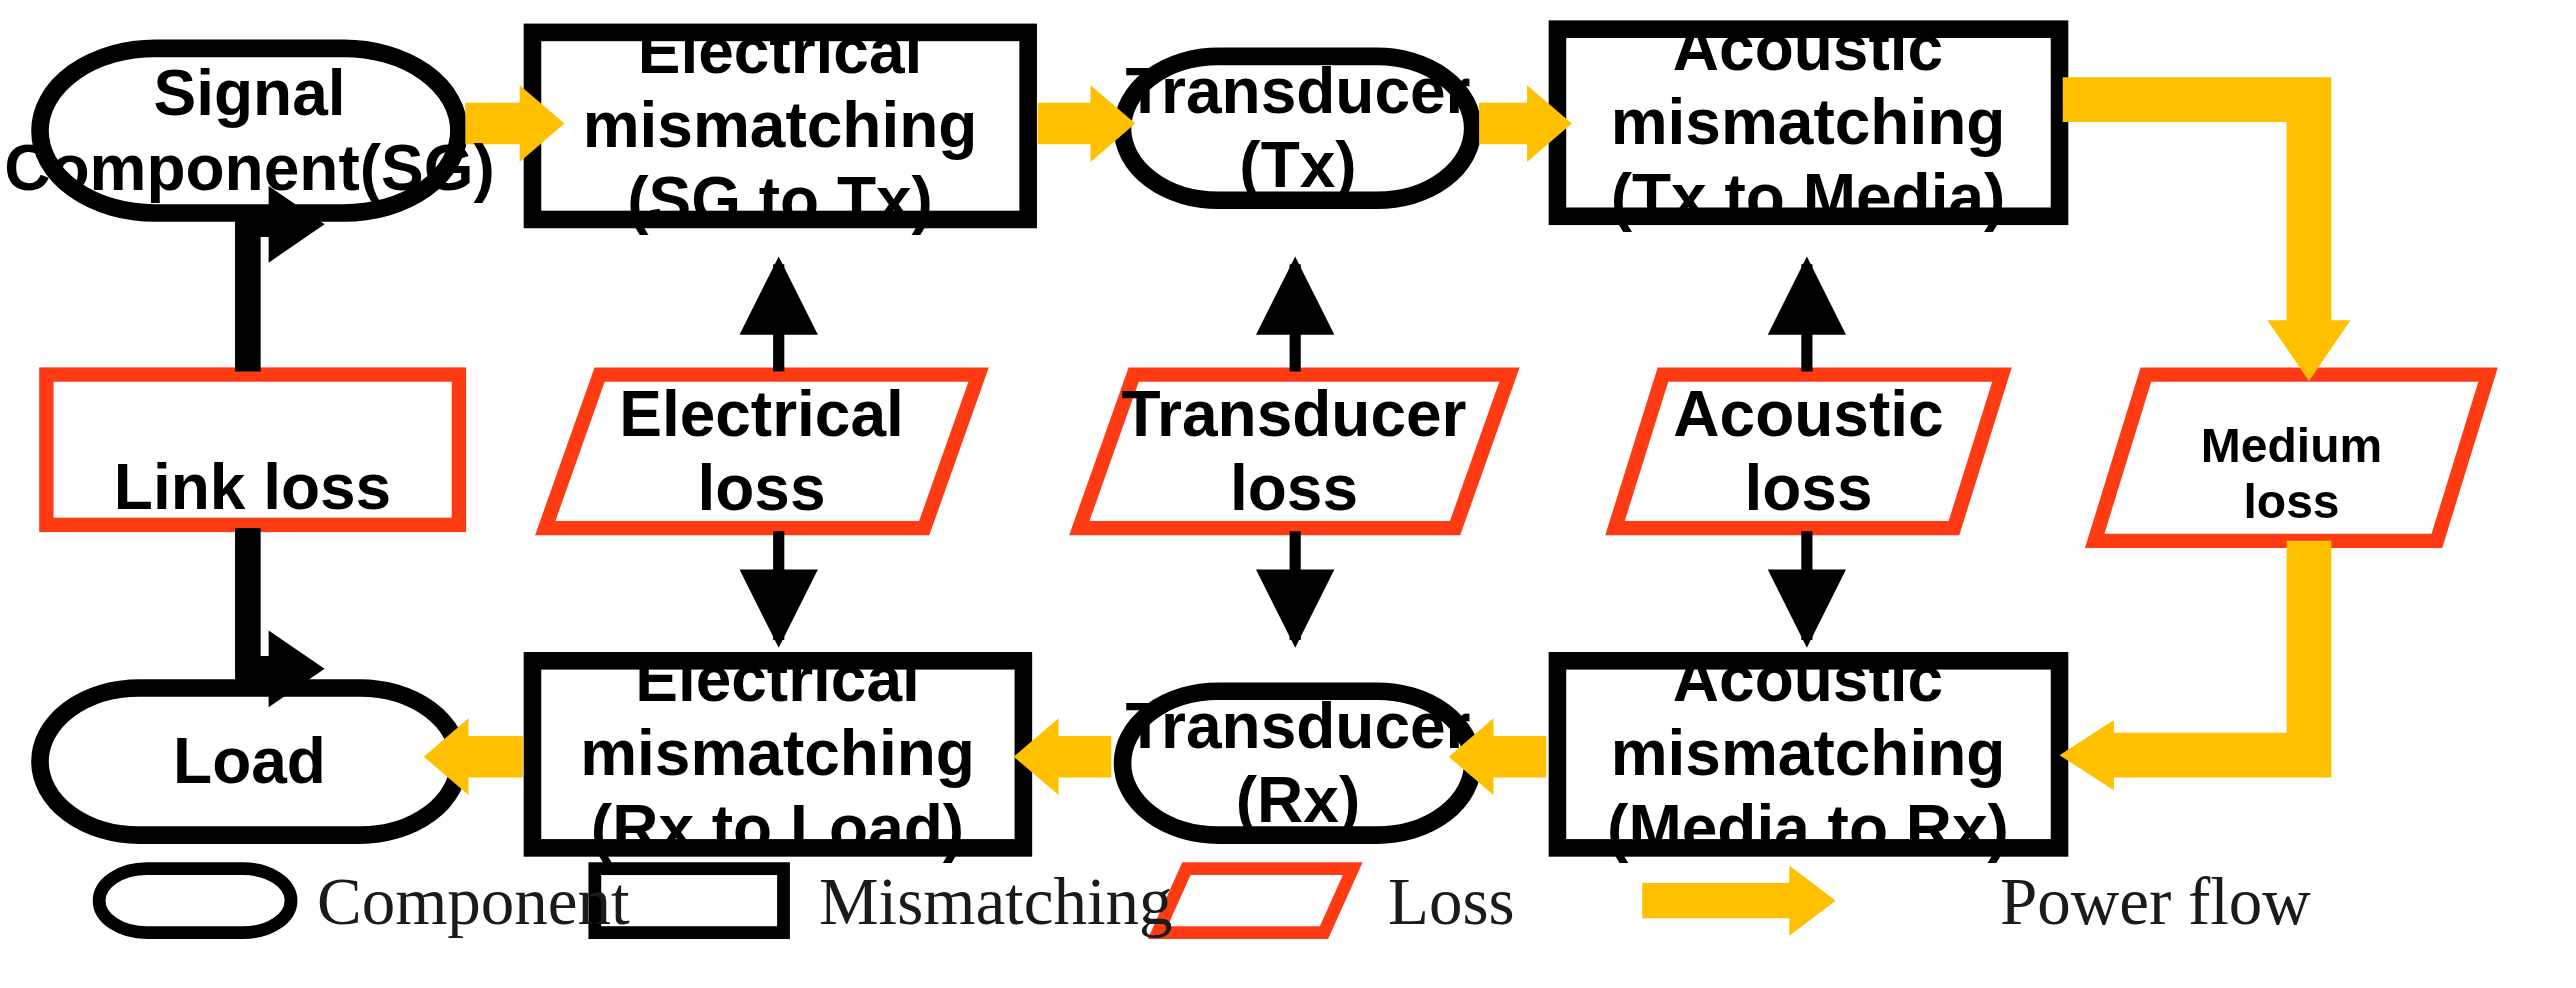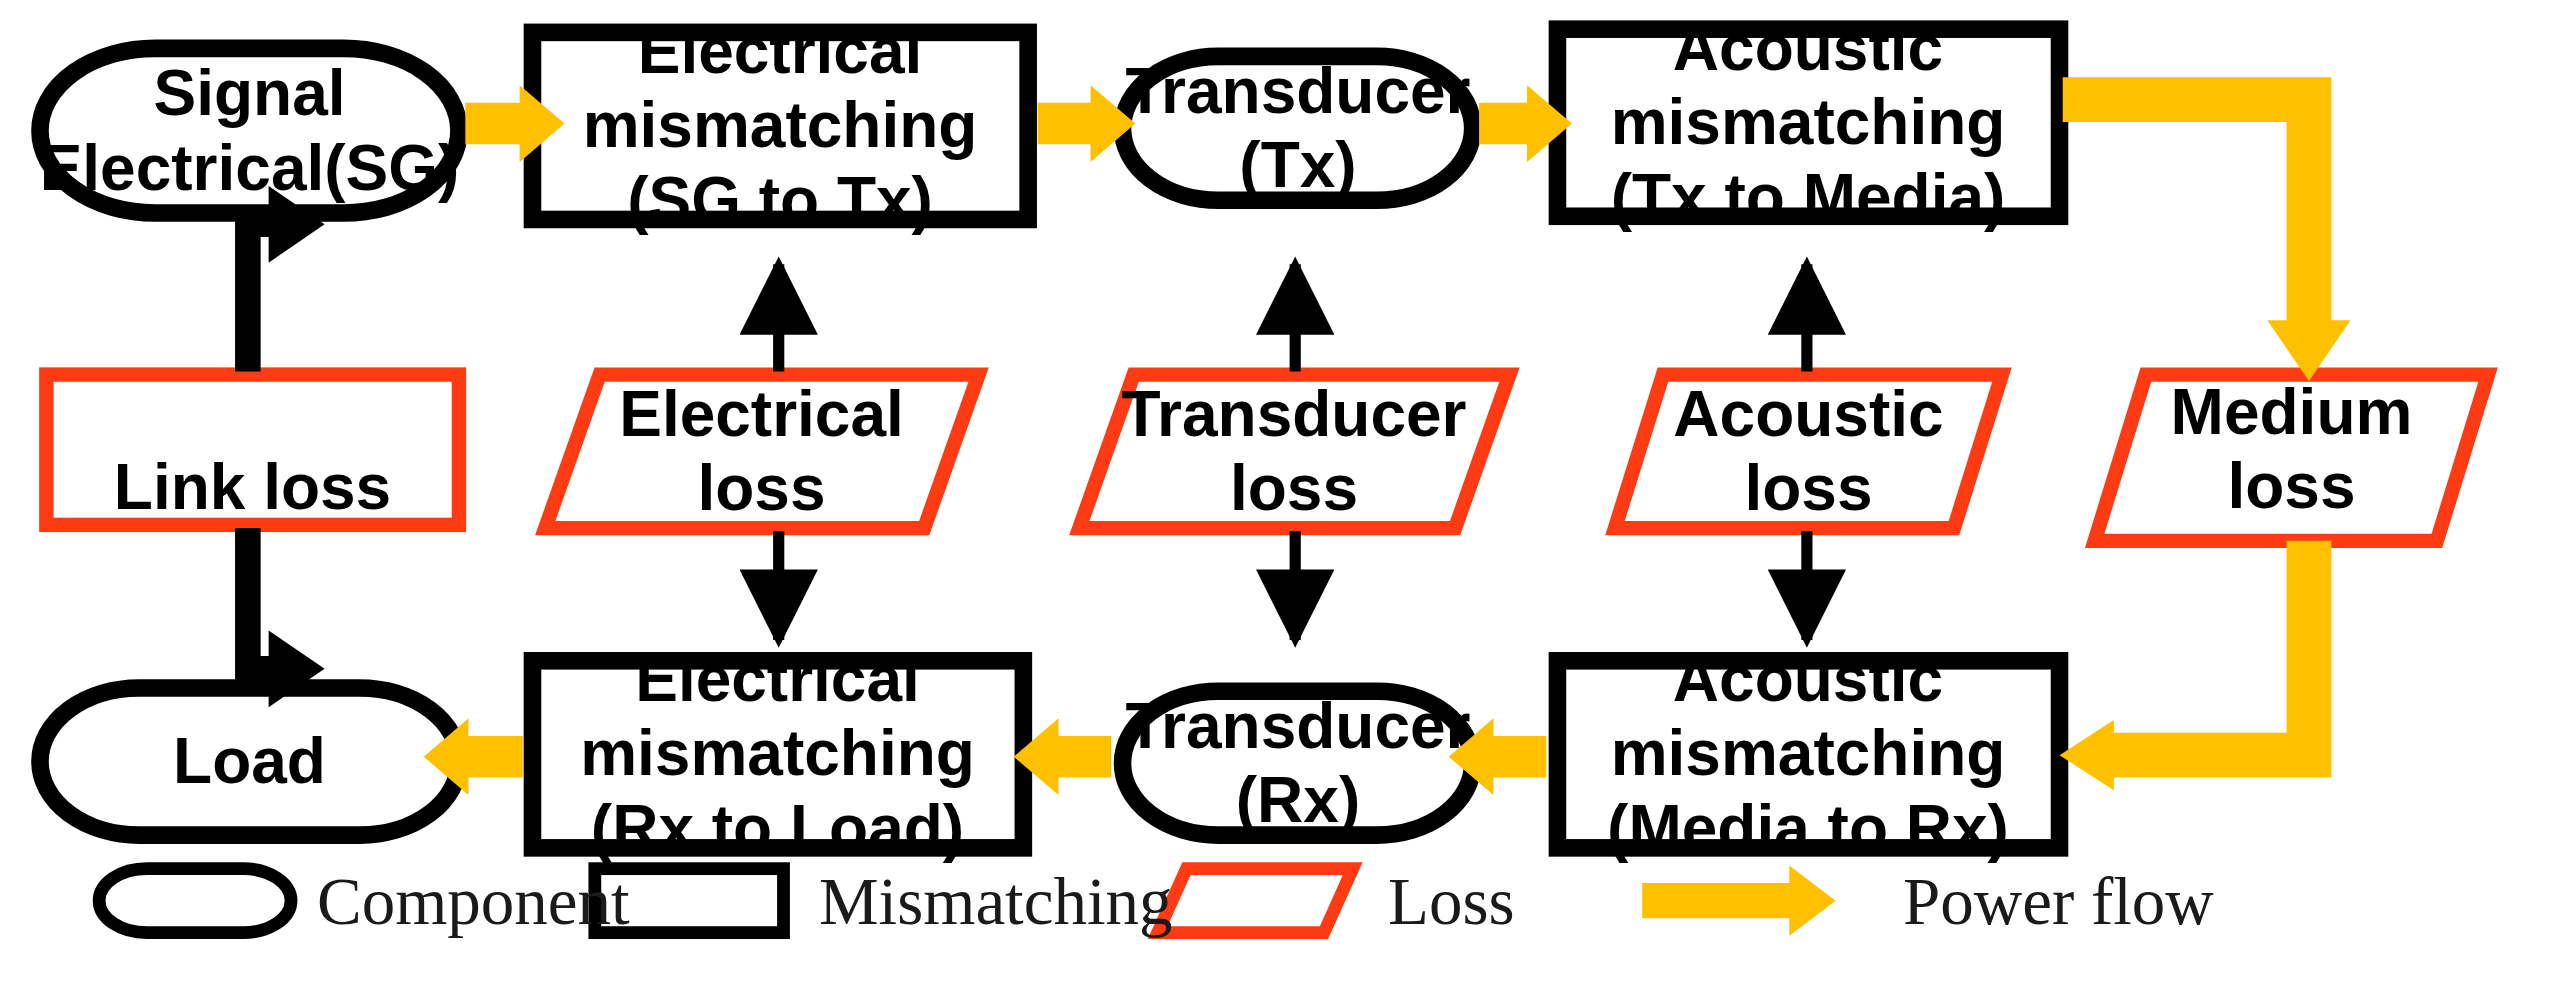--- a/index.html
+++ b/index.html
@@ -140,21 +140,21 @@
 
     <polygon points="742,543 846,543 828,583 724,583" fill="#ffffff" stroke="#FF3B14" stroke-width="8"></polygon>
 
     <g>
       <polygon points="1027,552 1119,552 1119,541 1148,563 1119,585 1119,574 1027,574" fill="#FFC000"></polygon>
     </g>
   </svg>
 
   <div class="node-label" style="left: 40px; top: 48px; width: 419px; height: 165px; font-size: 64px;">
     <span class="ln">Signal</span>
-    <span class="ln">Electrical(SG)</span>
+    <span class="ln">Component(SG)</span>
   </div>
 
   <div class="node-label" style="left: 532px; top: 32px; width: 496px; height: 187px; font-size: 64px;">
     <span class="ln">Electrical</span>
     <span class="ln">mismatching</span>
     <span class="ln">(SG to Tx)</span>
   </div>
 
   <div class="node-label" style="left: 1123px; top: 56px; width: 350px; height: 144px; font-size: 64px;">
     <span class="ln">Transducer</span>
@@ -179,21 +179,21 @@
   <div class="node-label" style="left: 1079px; top: 374px; width: 430px; height: 154px; font-size: 64px;">
     <span class="ln">Transducer</span>
     <span class="ln">loss</span>
   </div>
 
   <div class="node-label" style="left: 1615px; top: 374px; width: 387px; height: 154px; font-size: 64px;">
     <span class="ln">Acoustic</span>
     <span class="ln">loss</span>
   </div>
 
-  <div class="node-label" style="left: 2095px; top: 369px; width: 393px; height: 160px; font-size: 64px;">
+  <div class="node-label" style="left: 2095px; top: 394px; width: 393px; height: 160px; font-size: 48px;">
     <span class="ln">Medium</span>
     <span class="ln">loss</span>
   </div>
 
   <div class="node-label" style="left: 40px; top: 688px; width: 419px; height: 147px; font-size: 64px;">
     <span class="ln">Load</span>
   </div>
 
   <div class="node-label" style="left: 532px; top: 660px; width: 491px; height: 187px; font-size: 64px;">
     <span class="ln">Electrical</span>
@@ -211,16 +211,16 @@
     <span class="ln">mismatching</span>
     <span class="ln">(Media to Rx)</span>
   </div>
 
   <div class="legend-label" style="left: 317px; top: 863px; font-size: 67px;">Component</div>
 
   <div class="legend-label" style="left: 819px; top: 863px; font-size: 67px;">Mismatching</div>
 
   <div class="legend-label" style="left: 1388px; top: 863px; font-size: 67px;">Loss</div>
 
-  <div class="legend-label" style="left: 1903px; top: 863px; font-size: 67px;">Power flow</div>
+  <div class="legend-label" style="left: 2000px; top: 863px; font-size: 67px;">Power flow</div>
 
 </div>
 
 
 </body></html>

